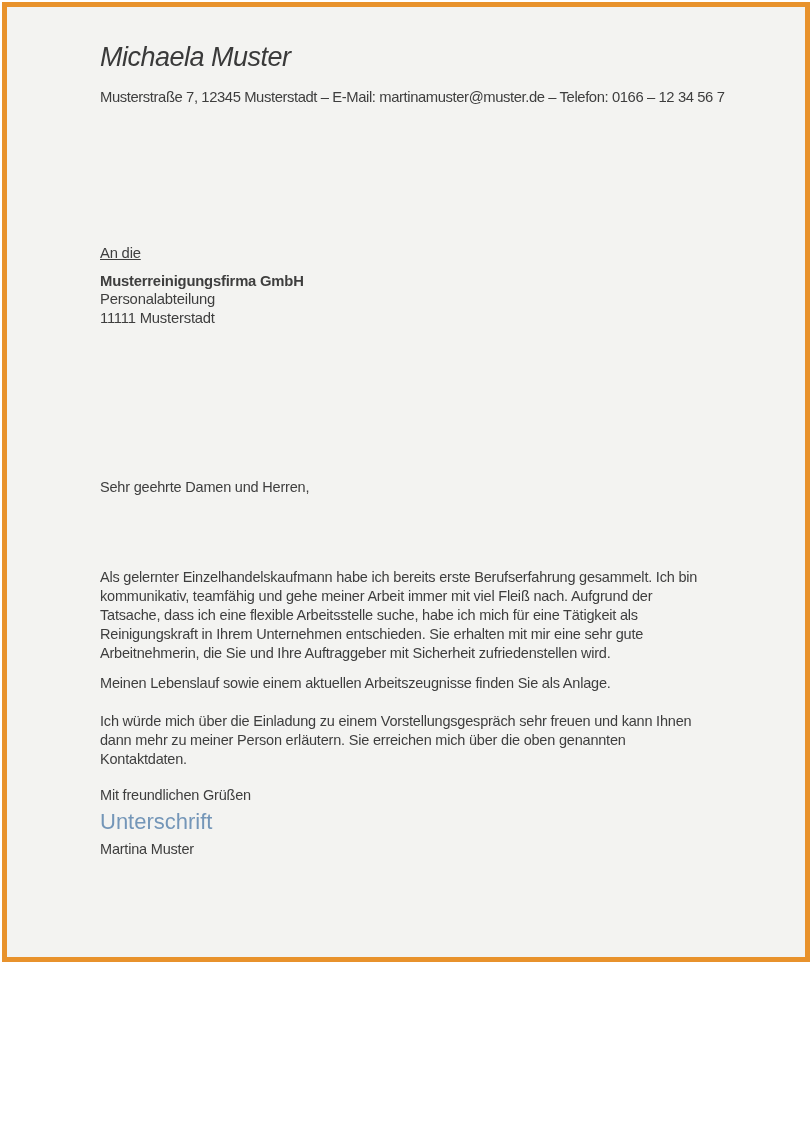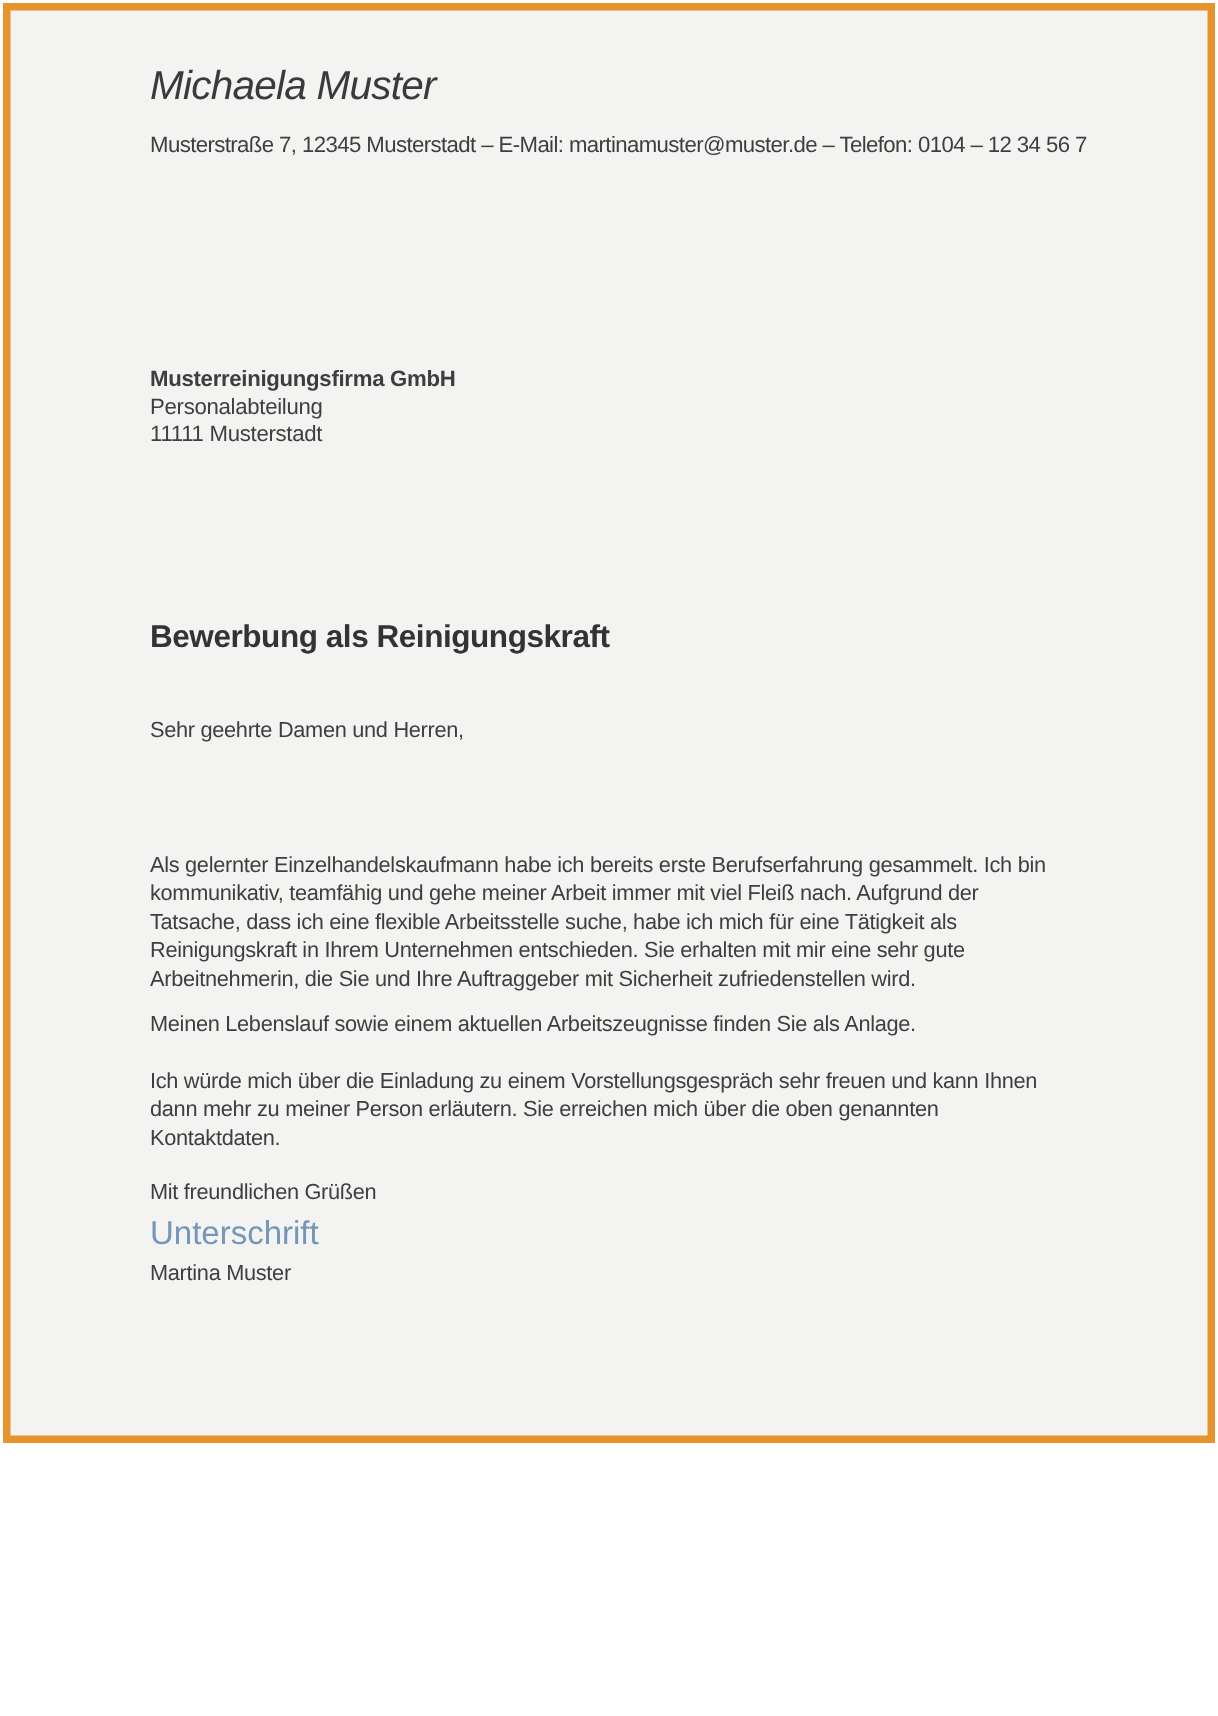--- a/index.html
+++ b/index.html
@@ -127,30 +127,30 @@
 </style>
 </head>
 <body>
 
 <div class="page">
   <div class="frame" style="border-color: rgb(232, 146, 44); background: rgb(243, 243, 241);"></div>
 
   <div class="content">
 
     <div class="sender-name">Michaela Muster</div>
-    <div class="sender-contact">Musterstraße 7, 12345 Musterstadt – E-Mail: martinamuster@muster.de – Telefon: 0104 – 12 34 56 7</div>
+    <div class="sender-contact">Musterstraße 7, 12345 Musterstadt – E-Mail: martinamuster@muster.de – Telefon: 0166 – 12 34 56 7</div>
 
 
     <div class="recipient">
+      <div class="an-die">An die</div>
       <div class="company">Musterreinigungsfirma GmbH</div>
       <div>Personalabteilung</div>
       <div>11111 Musterstadt</div>
     </div>
 
-    <h1 class="subject">Bewerbung als Reinigungskraft</h1>
 
     <p class="para greeting">Sehr geehrte Damen und Herren,</p>
     <p class="para p2">Als gelernter Einzelhandelskaufmann habe ich bereits erste Berufserfahrung gesammelt. Ich bin kommunikativ, teamfähig und gehe meiner Arbeit immer mit viel Fleiß nach. Aufgrund der Tatsache, dass ich eine flexible Arbeitsstelle suche, habe ich mich für eine Tätigkeit als Reinigungskraft in Ihrem Unternehmen entschieden. Sie erhalten mit mir eine sehr gute Arbeitnehmerin, die Sie und Ihre Auftraggeber mit Sicherheit zufriedenstellen wird.</p>
     <p class="para p3">Meinen Lebenslauf sowie einem aktuellen Arbeitszeugnisse finden Sie als Anlage.</p>
     <p class="para p4">Ich würde mich über die Einladung zu einem Vorstellungsgespräch sehr freuen und kann Ihnen dann mehr zu meiner Person erläutern. Sie erreichen mich über die oben genannten Kontaktdaten.</p>
 
     <div class="closing">
       <div>Mit freundlichen Grüßen</div>
       <div class="signature" style="color: rgb(116, 150, 184);">Unterschrift</div>
       <div>Martina Muster</div>

